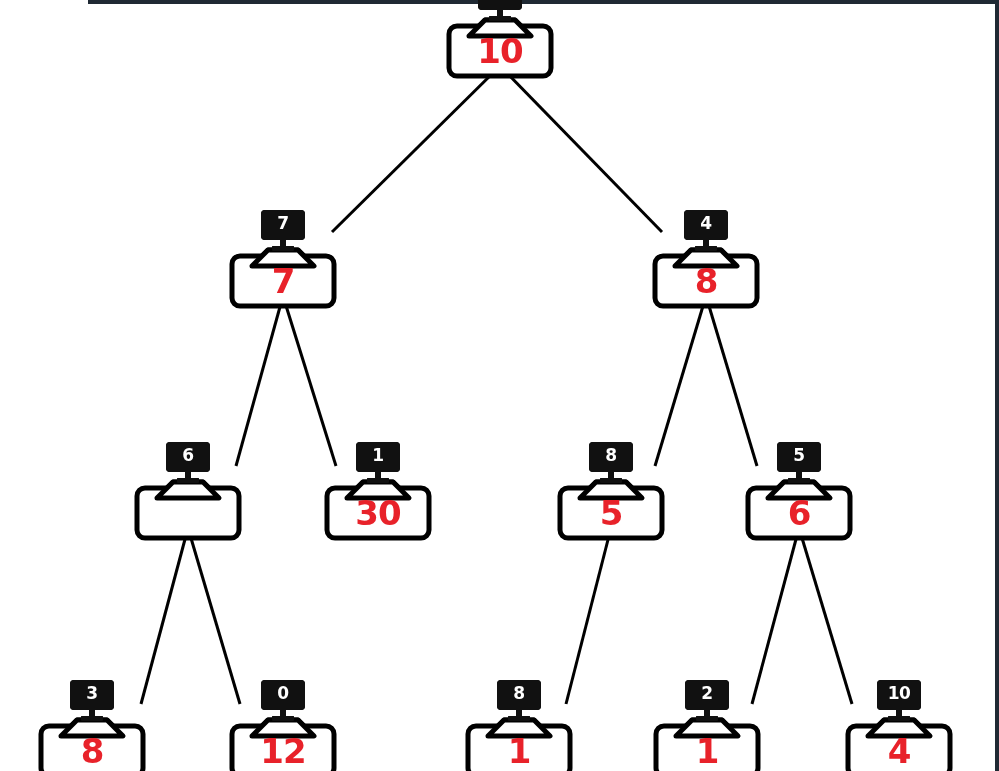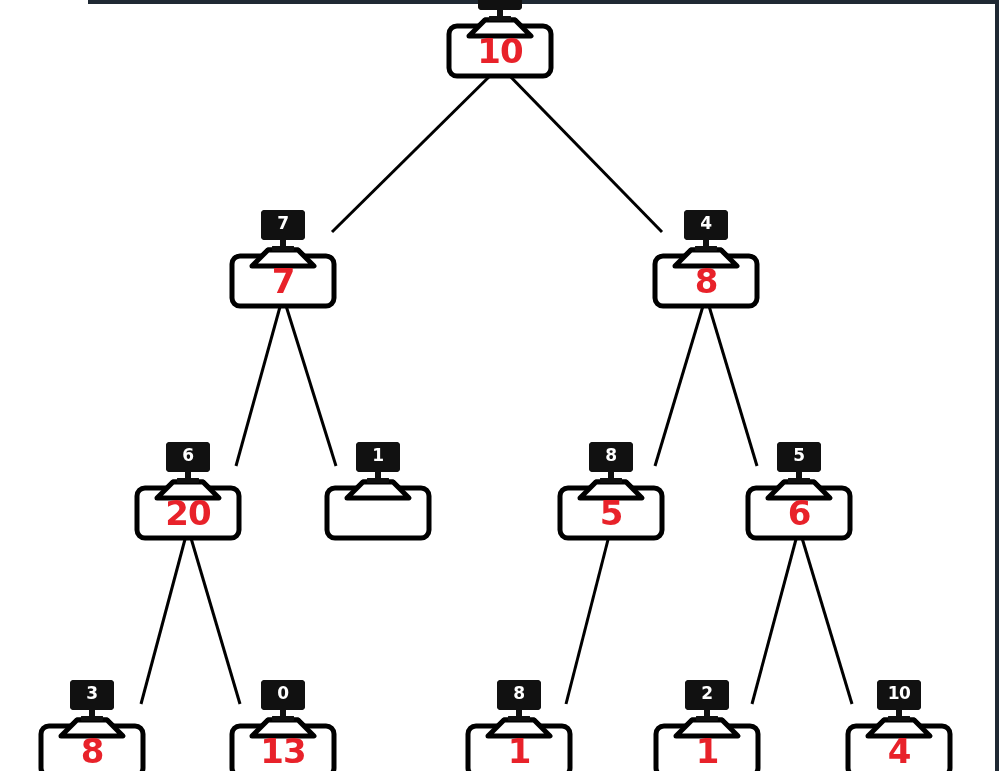--- a/index.html
+++ b/index.html
@@ -182,21 +182,20 @@
 
       <rect x="4" y="46" width="102" height="50" rx="8" ry="8" fill="#ffffff" stroke="#000000" stroke-width="5"></rect>
 
       <path d="M 40 40 L 70 40 L 86 56 L 24 56 Z" fill="#ffffff" stroke="#000000" stroke-width="5" stroke-linejoin="round"></path>
 
       <rect x="33" y="0" width="44" height="30" rx="4" ry="4" fill="#111111"></rect>
       <rect x="52" y="30" width="6" height="7" fill="#111111"></rect>
       <rect x="44" y="36" width="22" height="5" rx="1" fill="#111111"></rect>
     </svg>
     <div class="badge-num">6</div>
-    <div class="value-num">20</div>
   </div>
 
   <div class="node" style="left: 378px; top: 492px;">
     <svg class="glyph" viewBox="0 0 110 100" xmlns="http://www.w3.org/2000/svg">
 
       <rect class="badge-box" x="33" y="0" width="44" height="30" rx="4" ry="4" fill="#111111"></rect>
 
       <rect x="52" y="30" width="6" height="7" fill="#111111"></rect>
       <rect x="44" y="36" width="22" height="5" rx="1" fill="#111111"></rect>
 
@@ -204,20 +203,21 @@
 
       <rect x="4" y="46" width="102" height="50" rx="8" ry="8" fill="#ffffff" stroke="#000000" stroke-width="5"></rect>
 
       <path d="M 40 40 L 70 40 L 86 56 L 24 56 Z" fill="#ffffff" stroke="#000000" stroke-width="5" stroke-linejoin="round"></path>
 
       <rect x="33" y="0" width="44" height="30" rx="4" ry="4" fill="#111111"></rect>
       <rect x="52" y="30" width="6" height="7" fill="#111111"></rect>
       <rect x="44" y="36" width="22" height="5" rx="1" fill="#111111"></rect>
     </svg>
     <div class="badge-num">1</div>
+    <div class="value-num">30</div>
   </div>
 
   <div class="node" style="left: 611px; top: 492px;">
     <svg class="glyph" viewBox="0 0 110 100" xmlns="http://www.w3.org/2000/svg">
 
       <rect class="badge-box" x="33" y="0" width="44" height="30" rx="4" ry="4" fill="#111111"></rect>
 
       <rect x="52" y="30" width="6" height="7" fill="#111111"></rect>
       <rect x="44" y="36" width="22" height="5" rx="1" fill="#111111"></rect>
 
@@ -291,21 +291,21 @@
 
       <rect x="4" y="46" width="102" height="50" rx="8" ry="8" fill="#ffffff" stroke="#000000" stroke-width="5"></rect>
 
       <path d="M 40 40 L 70 40 L 86 56 L 24 56 Z" fill="#ffffff" stroke="#000000" stroke-width="5" stroke-linejoin="round"></path>
 
       <rect x="33" y="0" width="44" height="30" rx="4" ry="4" fill="#111111"></rect>
       <rect x="52" y="30" width="6" height="7" fill="#111111"></rect>
       <rect x="44" y="36" width="22" height="5" rx="1" fill="#111111"></rect>
     </svg>
     <div class="badge-num">0</div>
-    <div class="value-num">13</div>
+    <div class="value-num">12</div>
   </div>
 
   <div class="node" style="left: 519px; top: 730px;">
     <svg class="glyph" viewBox="0 0 110 100" xmlns="http://www.w3.org/2000/svg">
 
       <rect class="badge-box" x="33" y="0" width="44" height="30" rx="4" ry="4" fill="#111111"></rect>
 
       <rect x="52" y="30" width="6" height="7" fill="#111111"></rect>
       <rect x="44" y="36" width="22" height="5" rx="1" fill="#111111"></rect>
 

